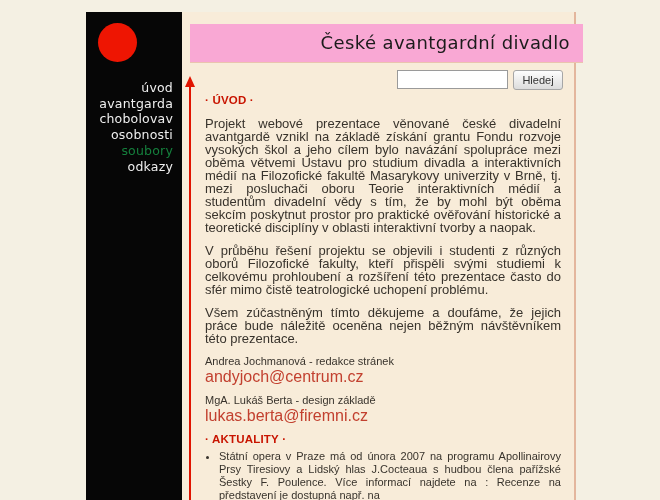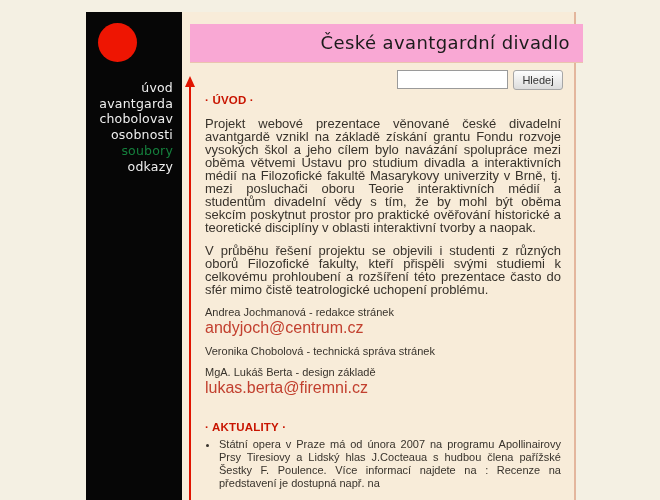--- a/index.html
+++ b/index.html
@@ -35,21 +35,21 @@
   .arrow-head { position:absolute; left:3px; top:64px; width:0; height:0;
                 border-left:5px solid transparent; border-right:5px solid transparent;
                 border-bottom:11px solid #e01400; }
 
   .main-text { position:absolute; left:23px; top:82px; width:356px; color:#38332c; }
   .section-heading { font-size:11.5px; font-weight:bold; color:#c81400; margin-bottom:11px; letter-spacing:0.2px; }
   .main-text p { font-size:13px; line-height:13px; text-align:justify; margin-bottom:10px; }
   .credit { margin-bottom:8px; }
   .credit .credit-name { display:block; font-size:11px; line-height:13px; }
   .credit a { font-size:16px; line-height:13px; color:#c2402f; text-decoration:none; cursor:pointer; }
-  .news-heading { margin-top:24px; margin-bottom:5px; }
+  .news-heading { margin-top:8px; margin-bottom:5px; }
   .news-list { list-style:disc; padding-left:14px; }
   .news-list li { font-size:11px; line-height:13px; text-align:justify; }
 </style>
 </head>
 <body>
 
 <div class="viewport">
 
   <div class="topbar"></div>
 
@@ -75,24 +75,25 @@
     <button class="search-button">Hledej</button>
 
     <div class="arrow-head"></div>
     <div class="arrow-line"></div>
 
     <div class="main-text">
       <div class="section-heading">· ÚVOD ·</div>
       <div id="intro-paragraphs">
           <p>Projekt webové prezentace věnované české divadelní avantgardě vznikl na základě získání grantu Fondu rozvoje vysokých škol a jeho cílem bylo navázání spolupráce mezi oběma větvemi Ústavu pro studium divadla a interaktivních médií na Filozofické fakultě Masarykovy univerzity v Brně, tj. mezi posluchači oboru Teorie interaktivních médií a studentům divadelní vědy s tím, že by mohl být oběma sekcím poskytnut prostor pro praktické ověřování historické a teoretické disciplíny v oblasti interaktivní tvorby a naopak.</p>
           <p>V průběhu řešení projektu se objevili i studenti z různých oborů Filozofické fakulty, kteří přispěli svými studiemi k celkovému prohloubení a rozšíření této prezentace často do sfér mimo čistě teatrologické uchopení problému.</p>
+          <p>Všem zúčastněným tímto děkujeme a doufáme, že jejich práce bude náležitě oceněna nejen běžným návštěvníkem této prezentace.</p>
         </div>
       <div id="credits">
           <div class="credit"><span class="credit-name">Andrea Jochmanová - redakce stránek</span><a>andyjoch@centrum.cz</a></div>
-          <div class="credit"><span class="credit-name">Veronika Chobolová - technická správa stránek</span></div>
+          <div class="credit"></div>
           <div class="credit"><span class="credit-name">MgA. Lukáš Berta - design základě</span><a>lukas.berta@firemni.cz</a></div>
         </div>
       <div class="section-heading news-heading">· AKTUALITY ·</div>
       <ul class="news-list" id="news-list">
           <li>Státní opera v Praze má od února 2007 na programu Apollinairovy Prsy Tiresiovy a Lidský hlas J.Cocteaua s hudbou člena pařížské Šestky F. Poulence. Více informací najdete na :  Recenze na představení je dostupná např. na </li>
         </ul>
     </div>
 
   </div>
 </div>

